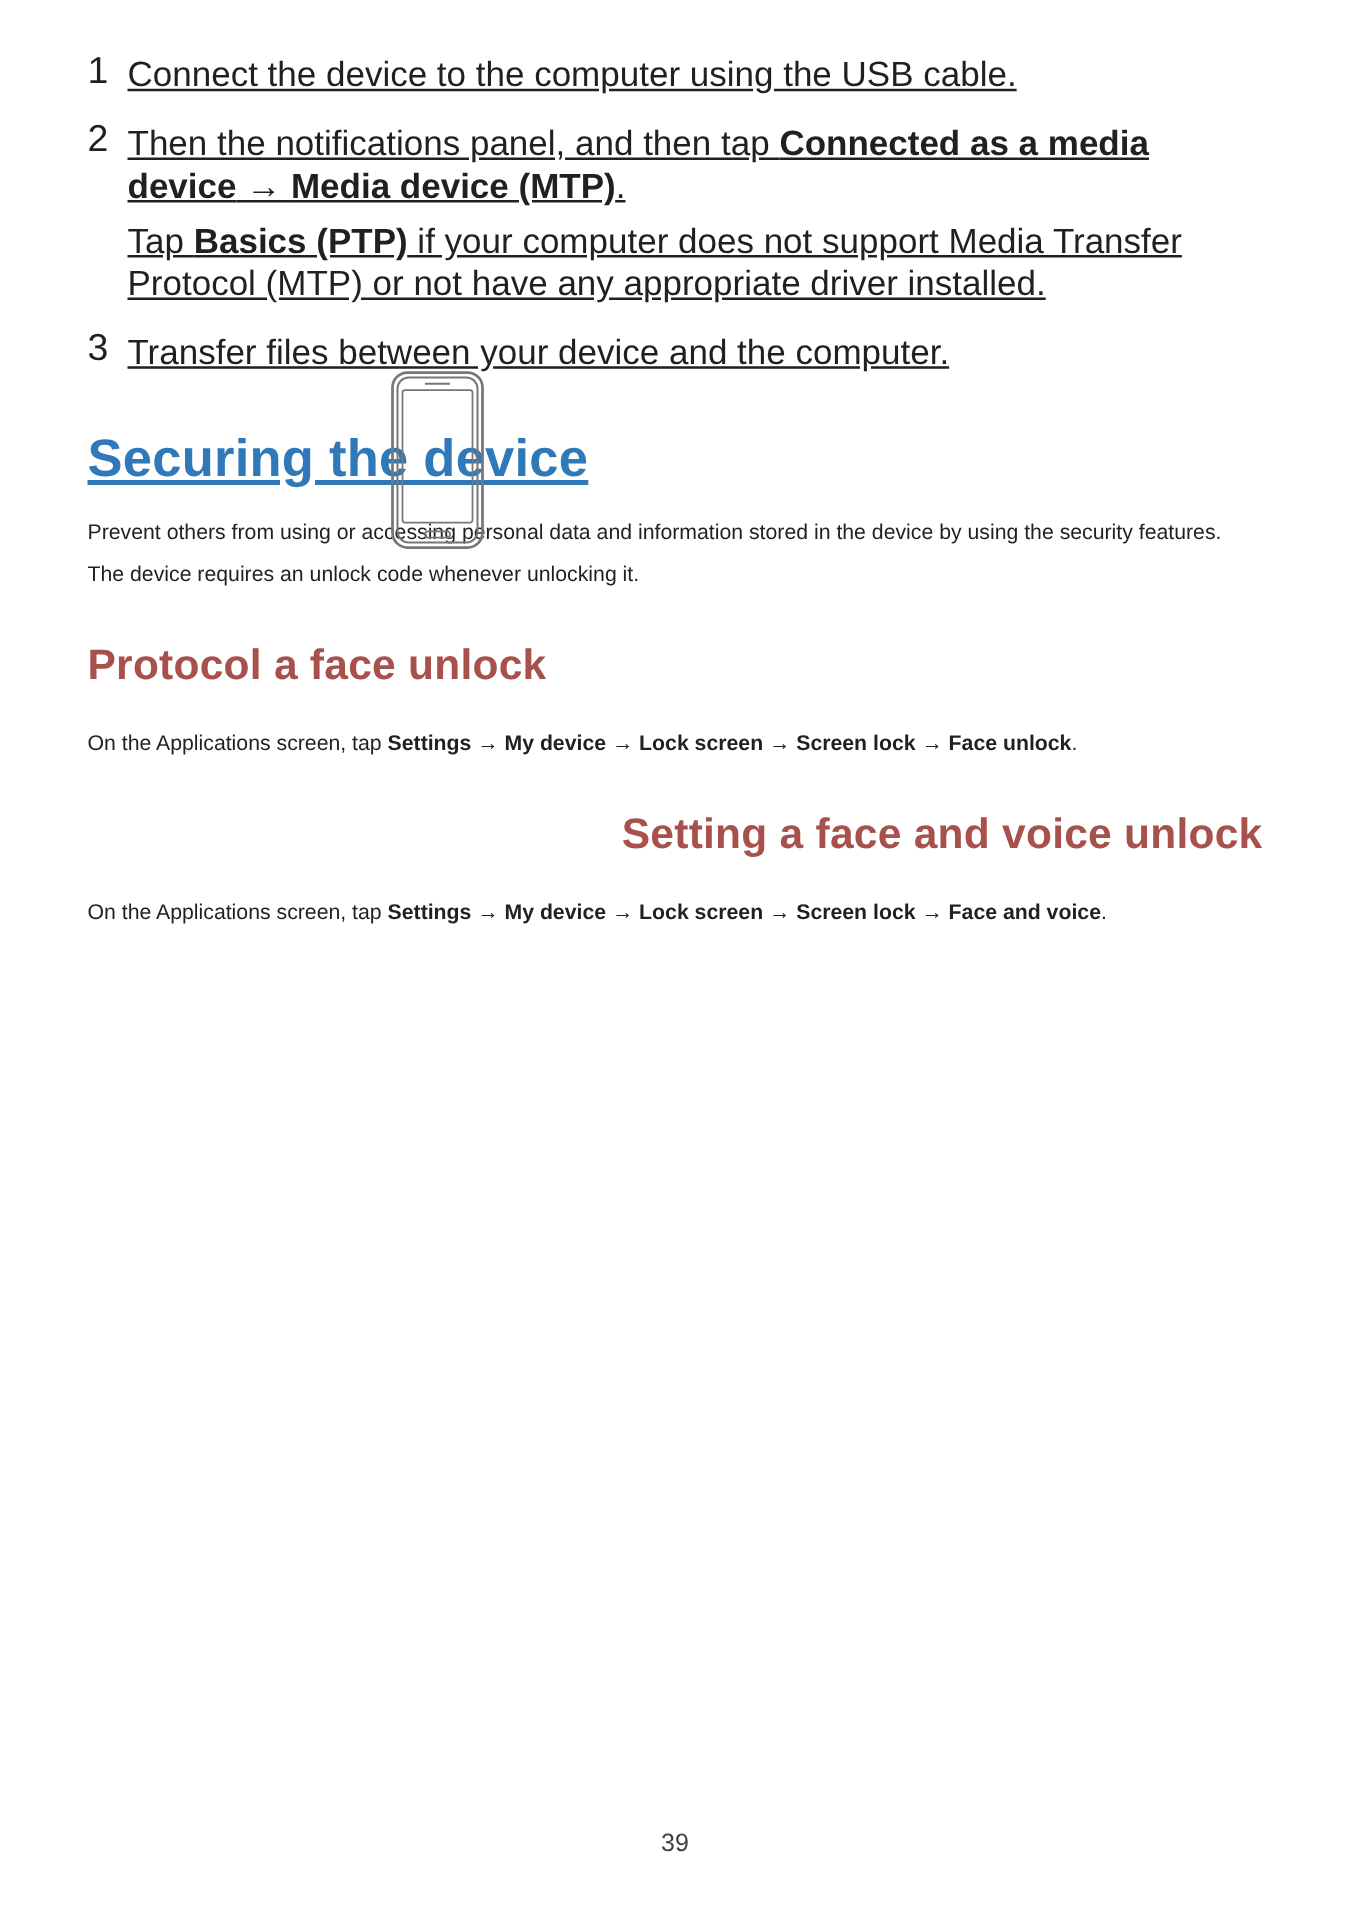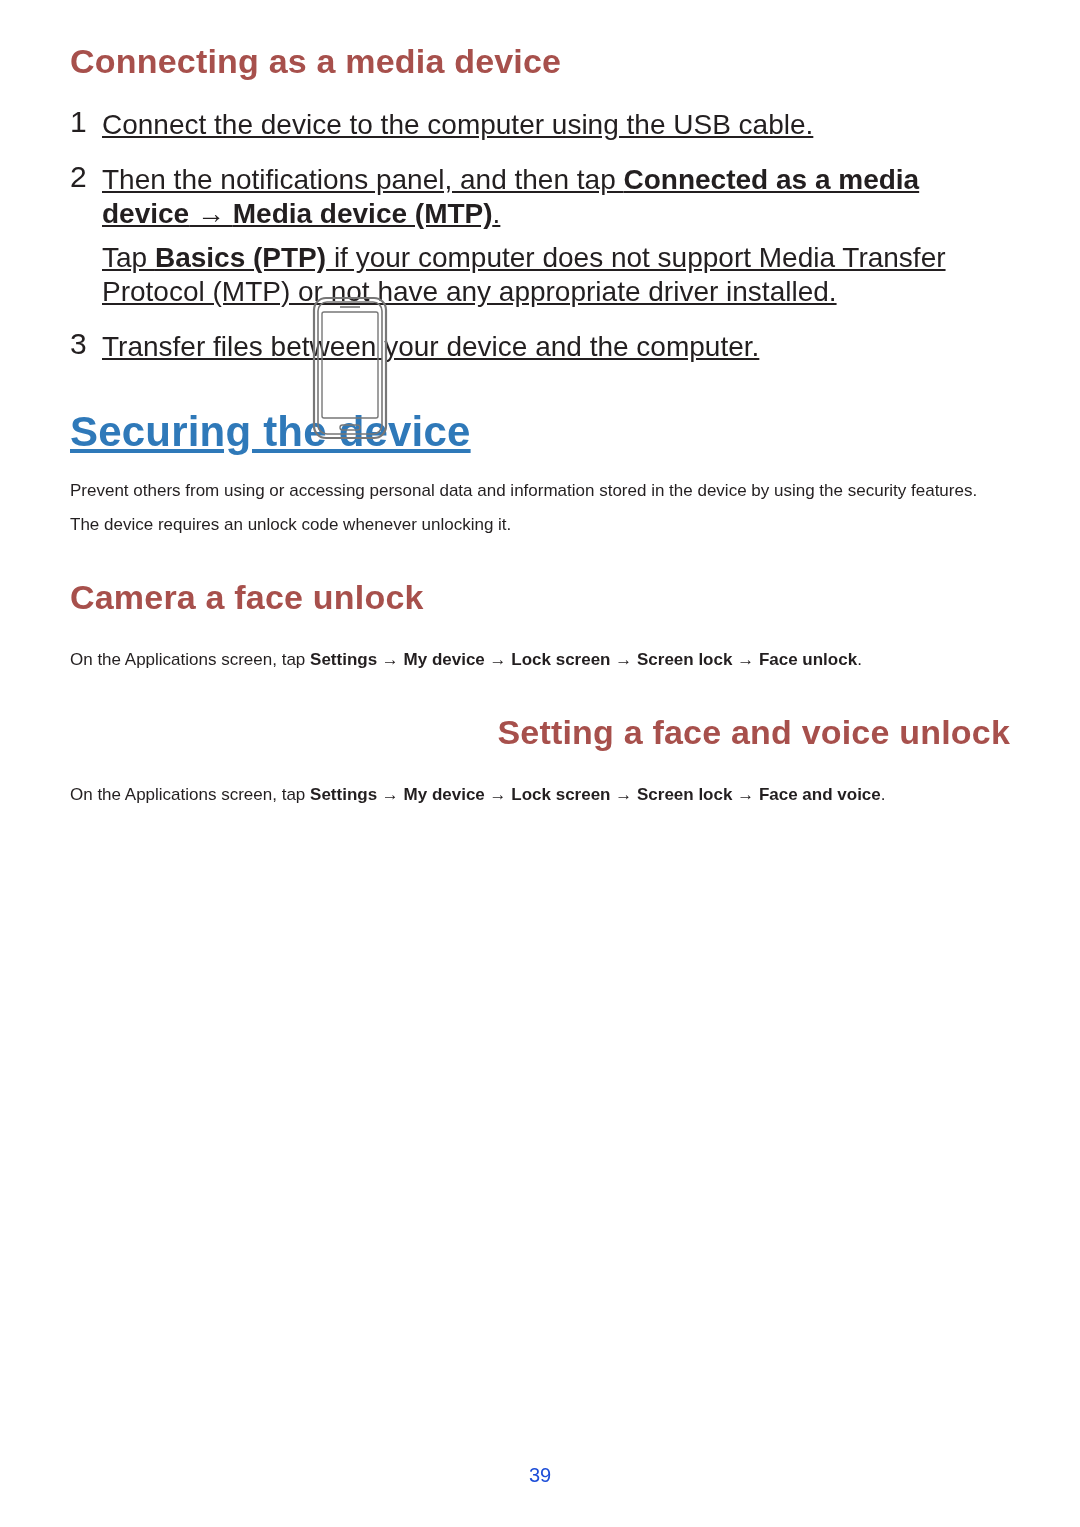--- a/index.html
+++ b/index.html
@@ -80,30 +80,29 @@
     height: 148px;
     pointer-events: none;
   }
   .page-num {
     position: absolute;
     bottom: 40px;
     left: 0;
     width: 1080px;
     text-align: center;
     font-size: 20px;
-    color: #1d4ed8;
+    color: #404040;
   }
 </style>
 </head>
 <body>
 
 <div class="page">
 
 
-  <h2 class="h2-accent">Connecting as a media device</h2>
 
   <div class="steps">
 
     <div class="step">
       <div class="step-num">1</div>
       <div class="step-body">
         <p>Connect the device to the computer using the USB cable.</p>
       </div>
     </div>
 
@@ -129,21 +128,21 @@
     <rect x="8" y="8" width="64" height="132" rx="9" ry="9" fill="none" stroke="#777" stroke-width="1.6"></rect>
     <rect x="12" y="18" width="56" height="106" rx="2" fill="none" stroke="#777" stroke-width="1.4"></rect>
     <rect x="30" y="131" width="20" height="5" rx="2.5" fill="none" stroke="#777" stroke-width="1.4"></rect>
     <line x1="30" y1="13" x2="50" y2="13" stroke="#777" stroke-width="1.6"></line>
   </svg>
 
   <h1 class="h1-accent">Securing the device</h1>
 
   <p class="body-text">Prevent others from using or accessing personal data and information stored in the device by using the security features. The device requires an unlock code whenever unlocking it.</p>
 
-  <h2 class="h2-accent" style="margin-top:36px;">Camera a face unlock</h2>
+  <h2 class="h2-accent" style="margin-top:36px;">Protocol a face unlock</h2>
 
   <p class="body-text"><span>On the Applications screen, tap </span><span class="bold">Settings</span><span class="arrow"> → </span><span class="bold">My device</span><span class="arrow"> → </span><span class="bold">Lock screen</span><span class="arrow"> → </span><span class="bold">Screen lock</span><span class="arrow"> → </span><span class="bold">Face unlock</span><span>.</span></p>
 
 
   <h2 class="h2-accent" style="margin-top:36px;text-align:right;">Setting a face and voice unlock</h2>
 
   <p class="body-text"><span>On the Applications screen, tap </span><span class="bold">Settings</span><span class="arrow"> → </span><span class="bold">My device</span><span class="arrow"> → </span><span class="bold">Lock screen</span><span class="arrow"> → </span><span class="bold">Screen lock</span><span class="arrow"> → </span><span class="bold">Face and voice</span><span>.</span></p>
 
 
 </div>

